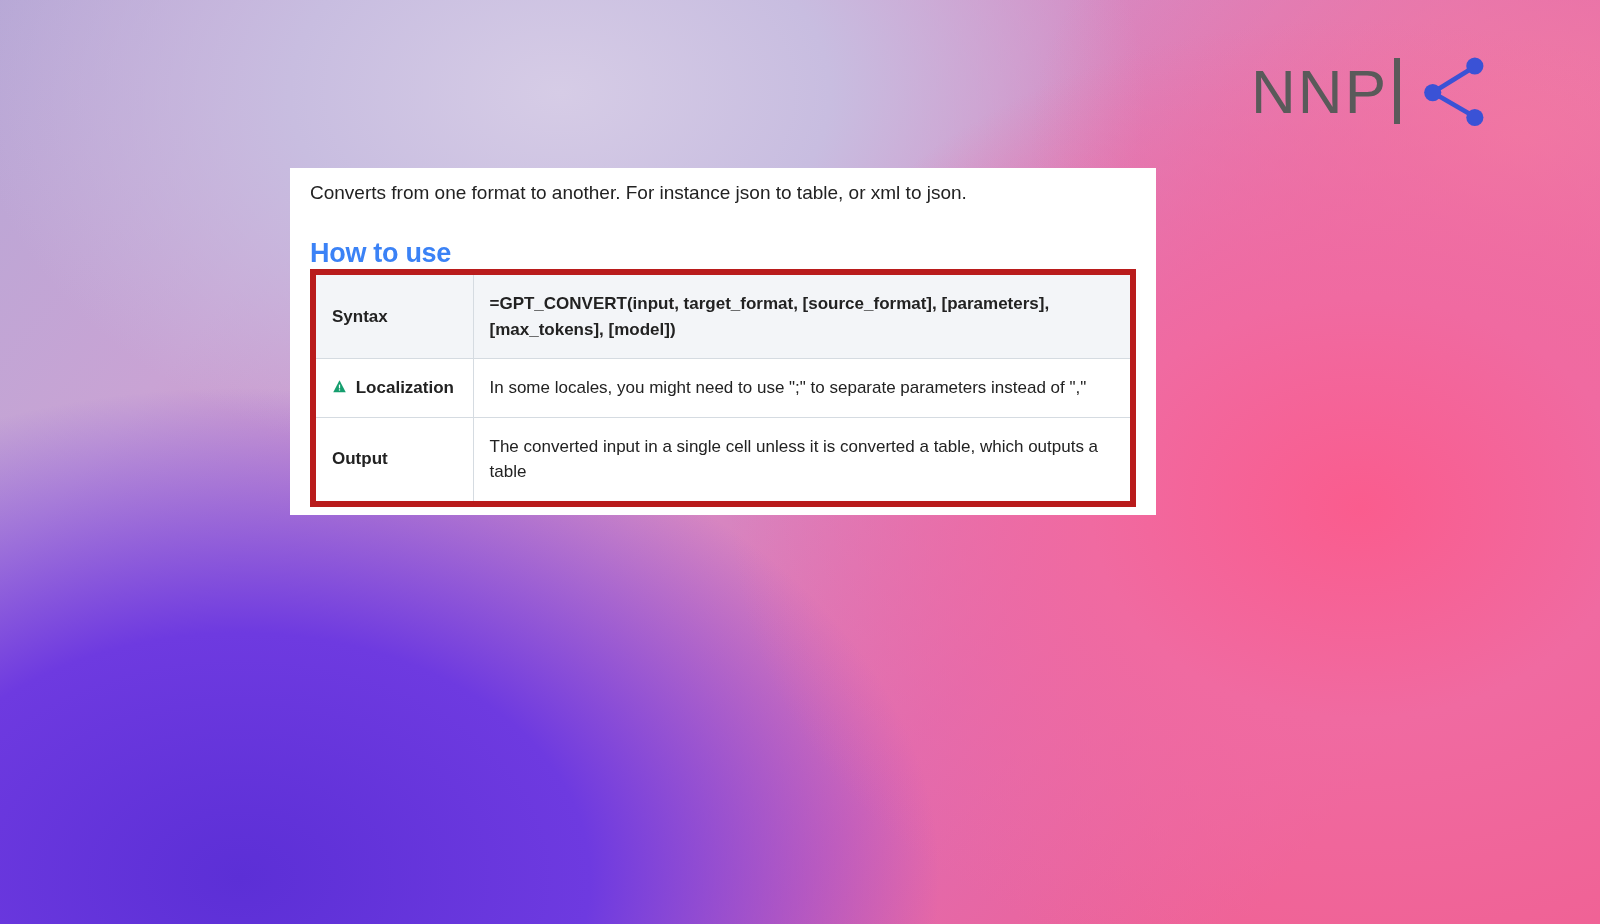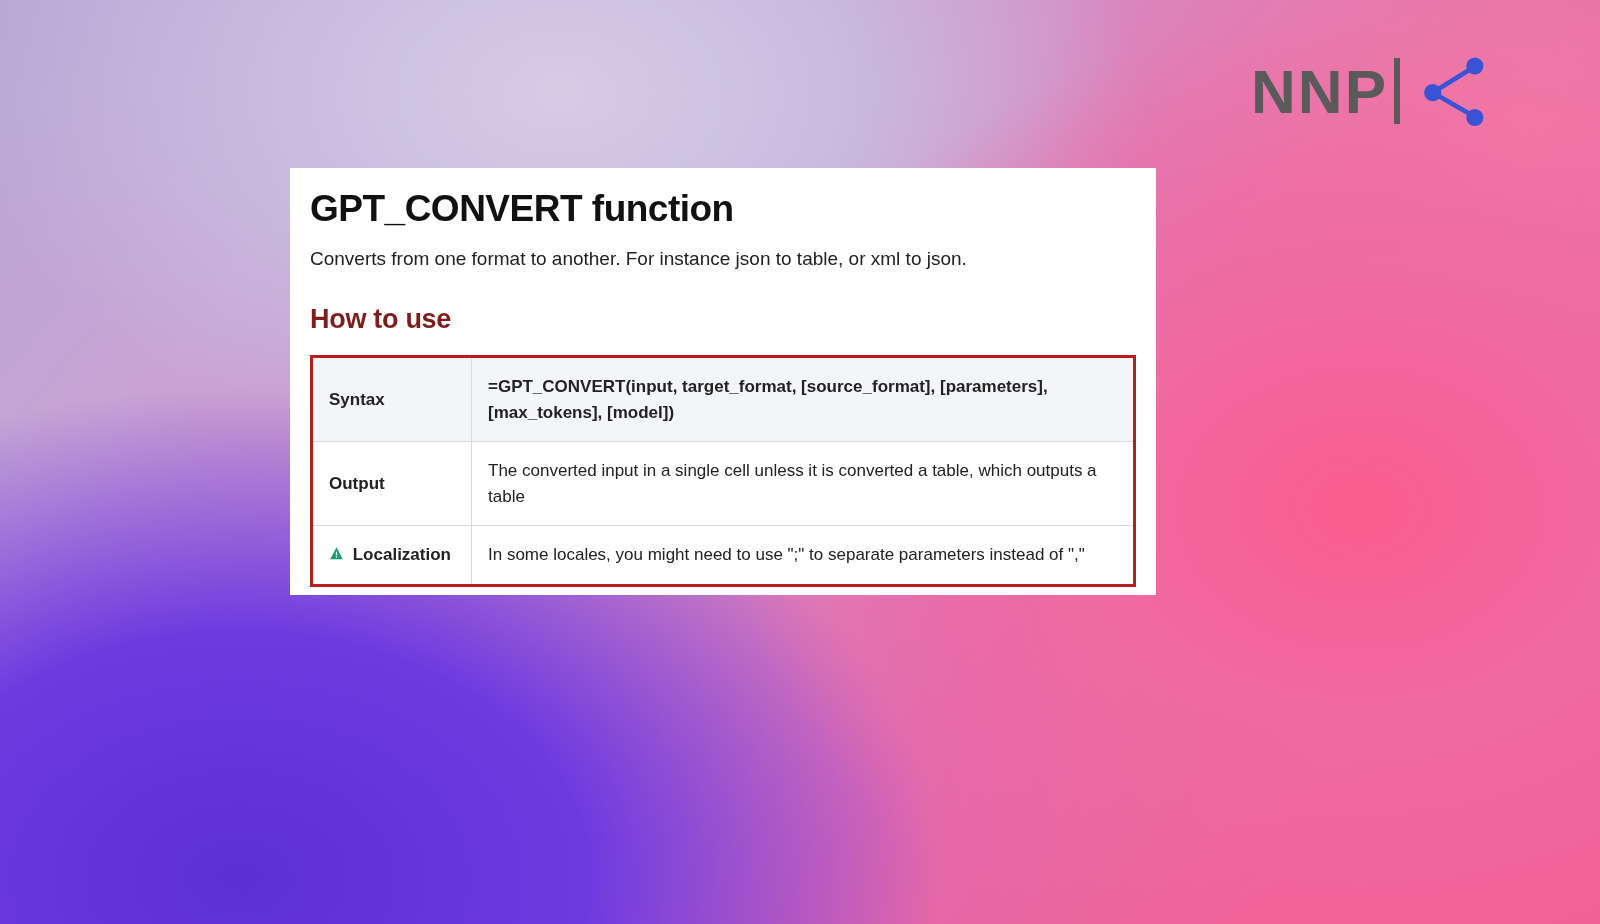--- a/index.html
+++ b/index.html
@@ -29,21 +29,21 @@
   .brand {
     position: absolute;
     top: 52px;
     right: 108px;
     display: flex;
     align-items: center;
     gap: 8px;
   }
   .brand-text {
     font-size: 62px;
-    font-weight: 700;
+    font-weight: 400;
     letter-spacing: 2px;
     color: #5a5a5a;
     font-family: Arial, Helvetica, sans-serif;
   }
   .brand-divider {
     width: 6px;
     height: 66px;
     background: #5a5a5a;
     margin-left: -2px;
     margin-right: 6px;
@@ -67,29 +67,28 @@
     letter-spacing: -0.5px;
   }
   .subtitle {
     font-size: 19px;
     color: #222;
     margin-bottom: 34px;
   }
   .card h2 {
     font-size: 27px;
     font-weight: 800;
-    color: #7f1d1d;
-    margin-bottom: 20px;
+    color: #3b82f6;
     letter-spacing: -0.3px;
   }
 
   table.doc {
     width: 100%;
     border-collapse: collapse;
-    border: 3px solid #b91c1c;
+    border: 6px solid #b91c1c;
     table-layout: fixed;
   }
   table.doc td {
     border: 1px solid #d5dbe1;
     padding: 16px 16px;
     vertical-align: middle;
     font-size: 17px;
     line-height: 1.5;
     color: #222;
   }
@@ -127,49 +126,48 @@
       <line x1="24" y1="52" x2="76" y2="20" stroke="#3a52d6" stroke-width="6"></line>
       <line x1="24" y1="52" x2="76" y2="82" stroke="#3a52d6" stroke-width="6"></line>
       <circle cx="24" cy="52" r="11" fill="#3a52d6"></circle>
       <circle cx="78" cy="18" r="11" fill="#3a52d6"></circle>
       <circle cx="78" cy="84" r="11" fill="#3a52d6"></circle>
     </svg>
   </span>
 </div>
 
 <div class="card">
-  <h1>GPT_CONVERT function</h1>
   <p class="subtitle">Converts from one format to another. For instance json to table, or xml to json.</p>
   <h2>How to use</h2>
 
   <table class="doc">
     <colgroup>
         <col class="label">
         <col>
       </colgroup>
 
     <tbody>
         <tr class="head">
       <td class="label-cell">Syntax</td>
       <td class="syntax-val">=GPT_CONVERT(input, target_format, [source_format], [parameters], [max_tokens], [model])</td>
     </tr>
 
 
     <tr>
-      <td class="label-green">Output</td>
-      <td>The converted input in a single cell unless it is converted a table, which outputs a table</td>
-    </tr>
-
-    <tr>
       <td class="label-green">
         <span class="warn">
           <svg width="15" height="15" viewBox="0 0 24 24" style="vertical-align:-1px">
             <path d="M12 2 L22 21 H2 Z" fill="#159e6e"></path>
             <rect x="11" y="9" width="2" height="6" fill="#fff"></rect>
             <rect x="11" y="16.5" width="2" height="2" fill="#fff"></rect>
           </svg>
         </span><span>Localization</span>
       </td>
       <td>In some locales, you might need to use ";" to separate parameters instead of ","</td>
     </tr>
+
+    <tr>
+      <td class="label-green">Output</td>
+      <td>The converted input in a single cell unless it is converted a table, which outputs a table</td>
+    </tr>
   </tbody>
     </table>
 </div>
 
 </body></html>

